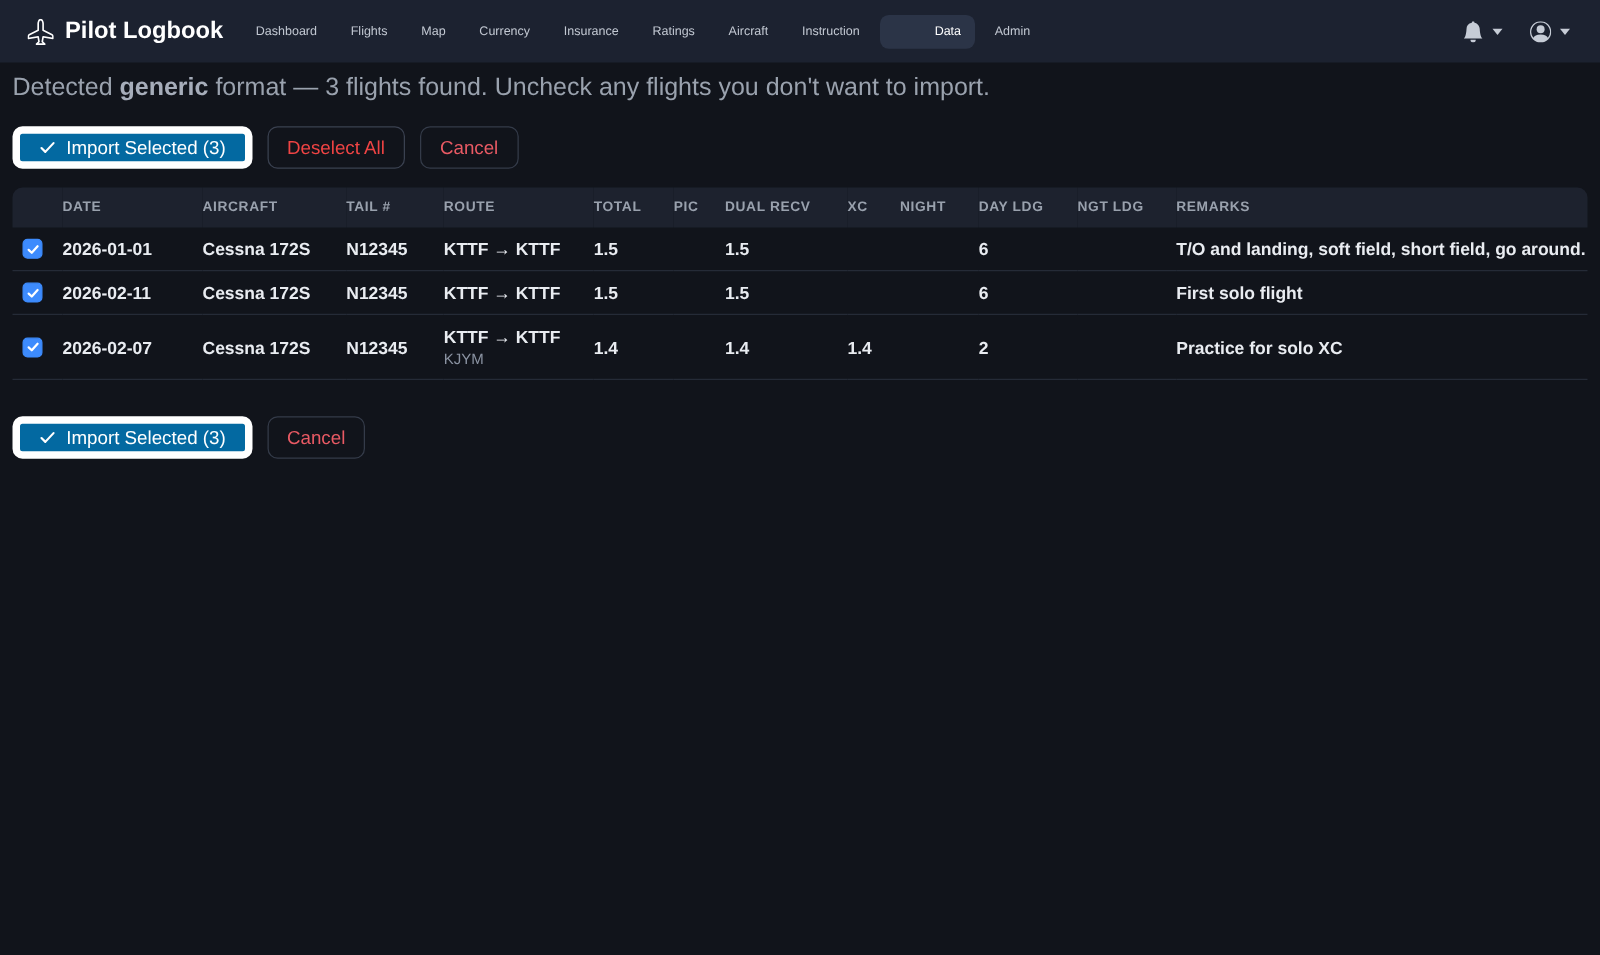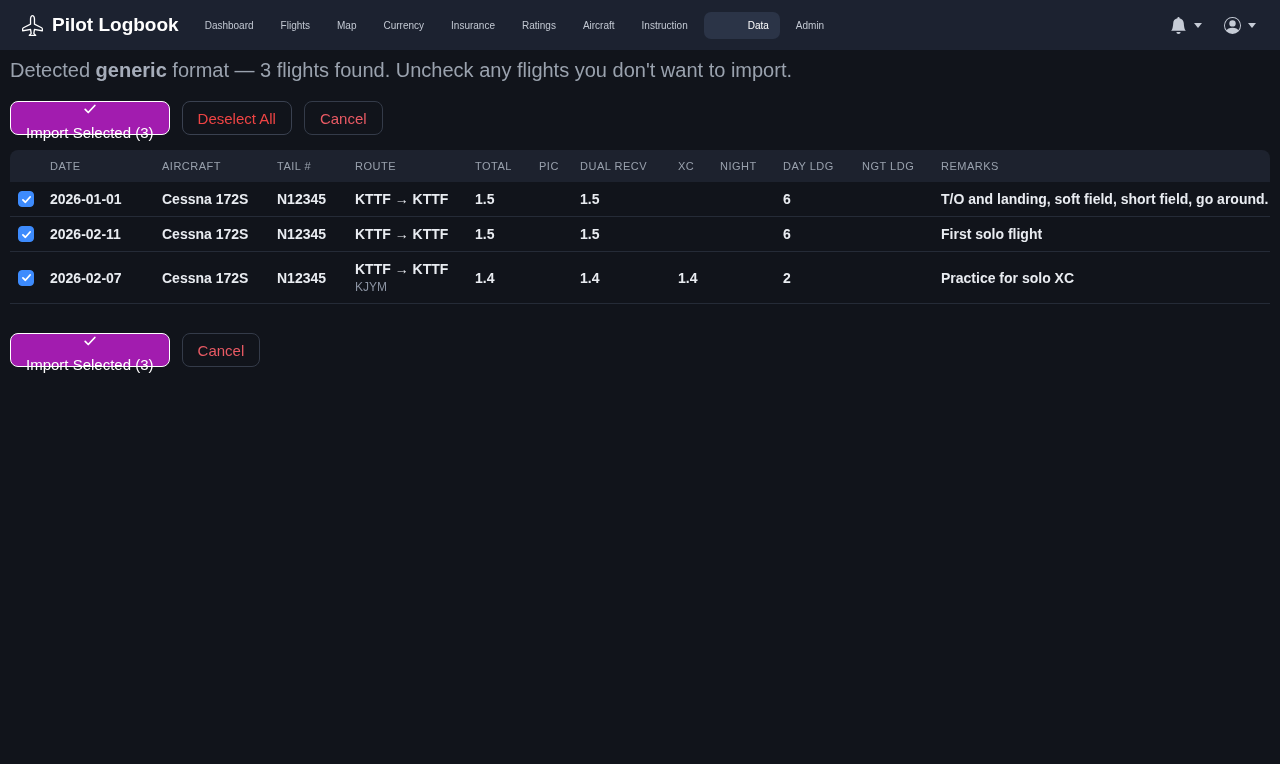--- a/index.html
+++ b/index.html
@@ -77,36 +77,36 @@
     gap: 8px;
     height: 34px;
     padding: 0 15px;
     border-radius: 8px;
     font-size: 15px;
     font-family: inherit;
     cursor: pointer;
     background: transparent;
   }
   .btn svg { width: 14px; height: 14px; display: block; }
-  .btn-success { background: #a21caf; border: 1px solid #ffffff; color: #ffffff; flex-direction: column; }
+  .btn-success { background: #0369a1; border: 6px solid #ffffff; color: #ffffff; }
   .btn-outline-secondary { border: 1px solid #3a4150; color: #ef4444; }
   .btn-outline-danger { border: 1px solid #343b49; color: #e95a64; }
 
   
   .flights-table {
     width: 1260px;
     margin-top: 15px;
     border-collapse: separate;
     border-spacing: 0;
     table-layout: fixed;
   }
   .flights-table thead th {
     background: #1d222e;
     font-size: 11px;
-    font-weight: 400;
+    font-weight: 700;
     color: #99a1ad;
     letter-spacing: 0.5px;
     text-align: left;
     padding: 10px 8px 10px 0;
     white-space: nowrap;
   }
   .flights-table thead th:first-child { border-top-left-radius: 8px; padding-left: 8px; }
   .flights-table thead th:last-child { border-top-right-radius: 8px; }
   .flights-table tbody td {
     padding: 9px 8px 9px 0;

